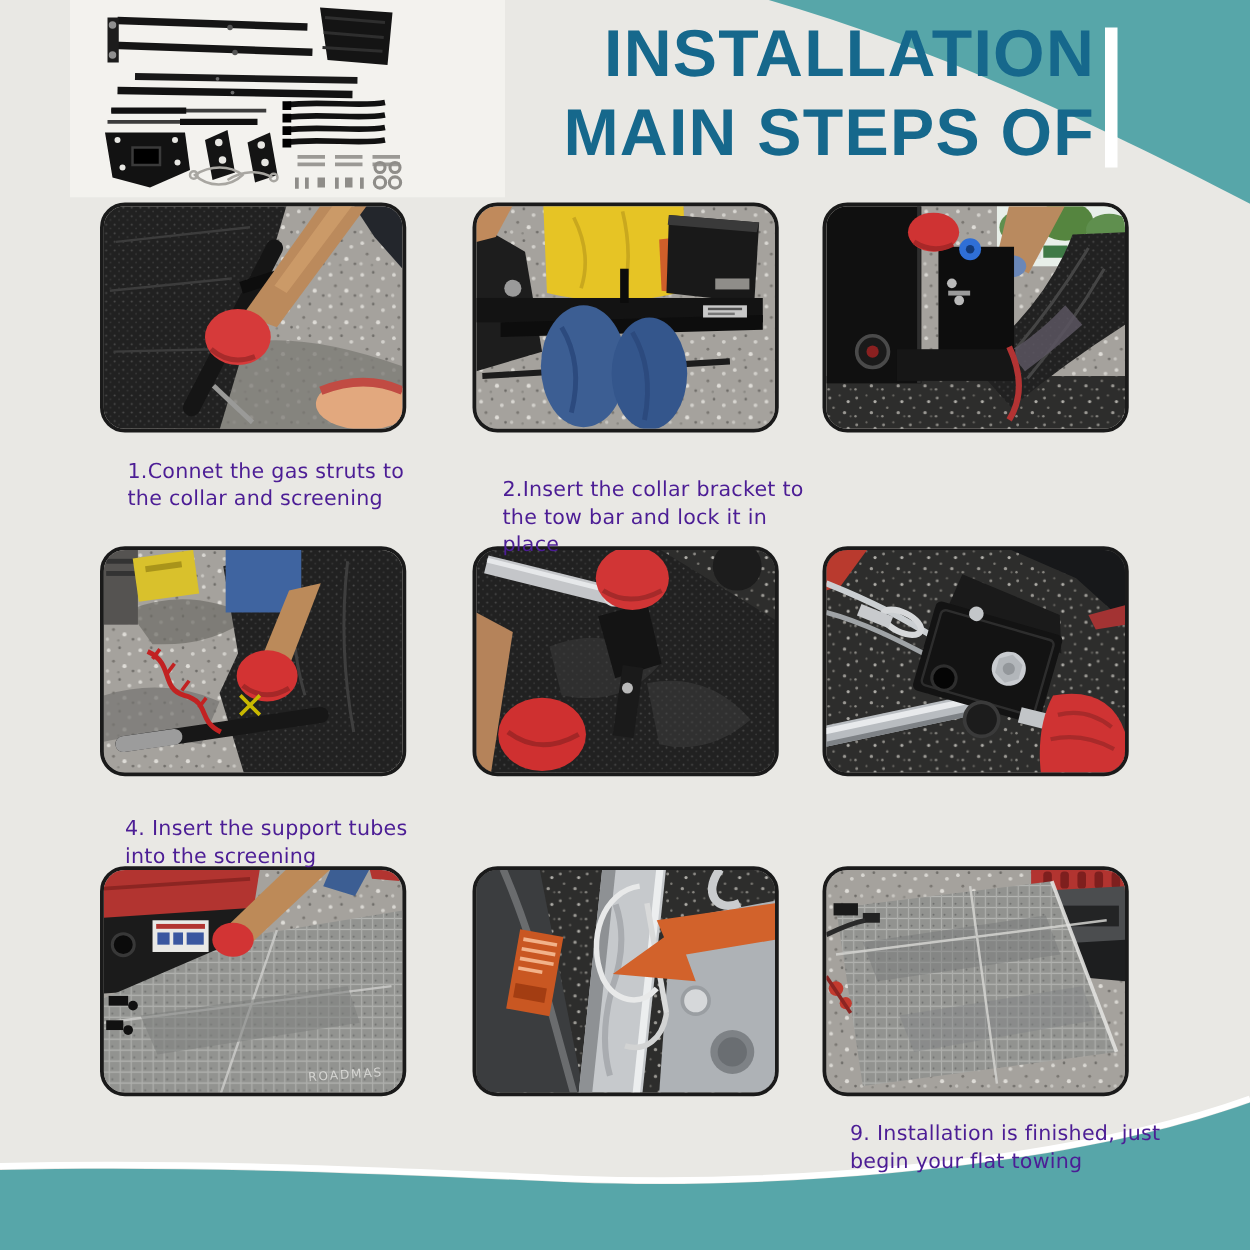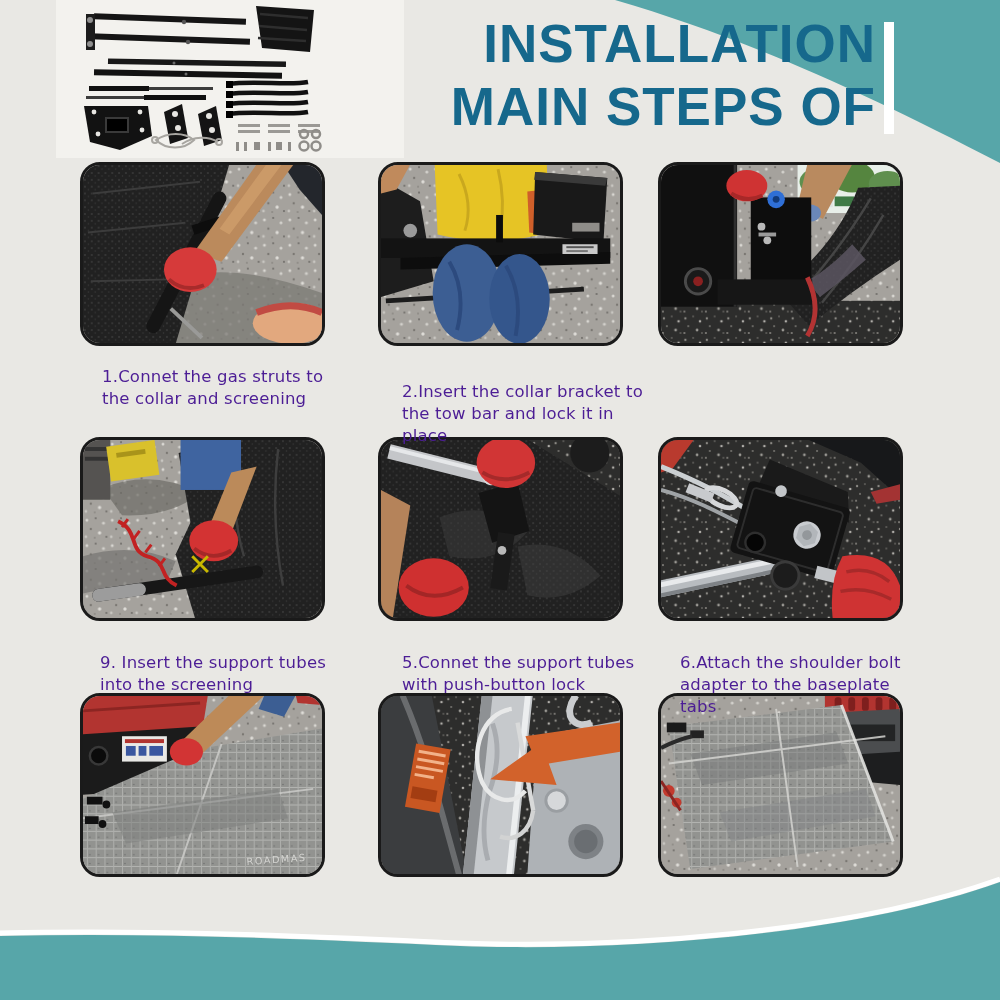--- a/index.html
+++ b/index.html
@@ -422,17 +422,16 @@
       <g>
         <circle cx="8" cy="98" r="6" fill="#c33a2e"></circle>
           <circle cx="16" cy="110" r="5" fill="#c33a2e"></circle>
         <path d="M0,88 L20,118" stroke="#8c2522" stroke-width="3"></path>
       </g>
     </svg>
   </div>
 
   <p class="caption c1">1.Connet the gas struts to the collar and screening</p>
   <p class="caption c2">2.Insert the collar bracket to the tow bar and lock it in place</p>
-  <p class="caption c4">9. Insert the support tubes into the screening</p>
-  <p class="caption c5">5.Connet the support tubes with push-button lock</p>
-  <p class="caption c6">6.Attach the shoulder bolt adapter to the baseplate tabs</p>
+  <p class="caption c4">4. Insert the support tubes into the screening</p>
+  <p class="caption c9">9. Installation is finished, just begin your flat towing</p>
 
 </div>
 
 </body></html>

